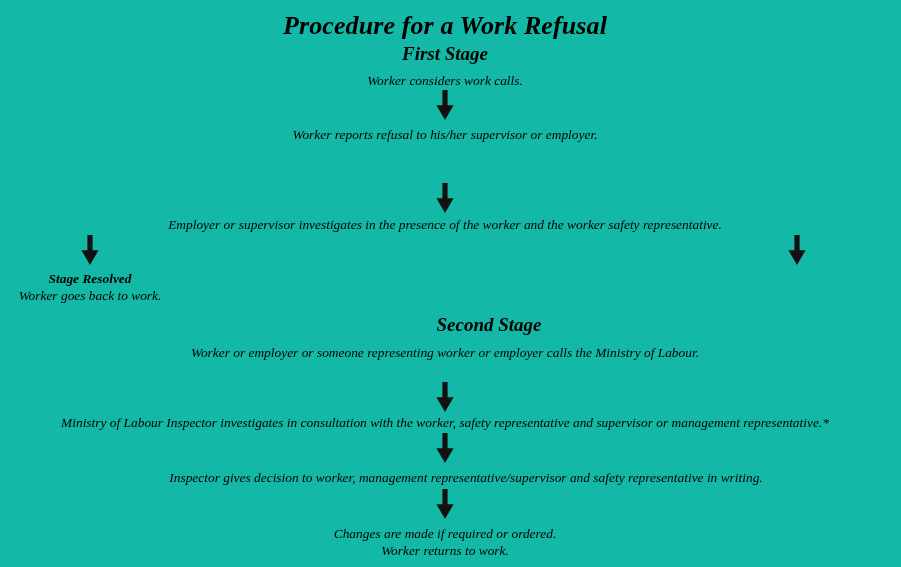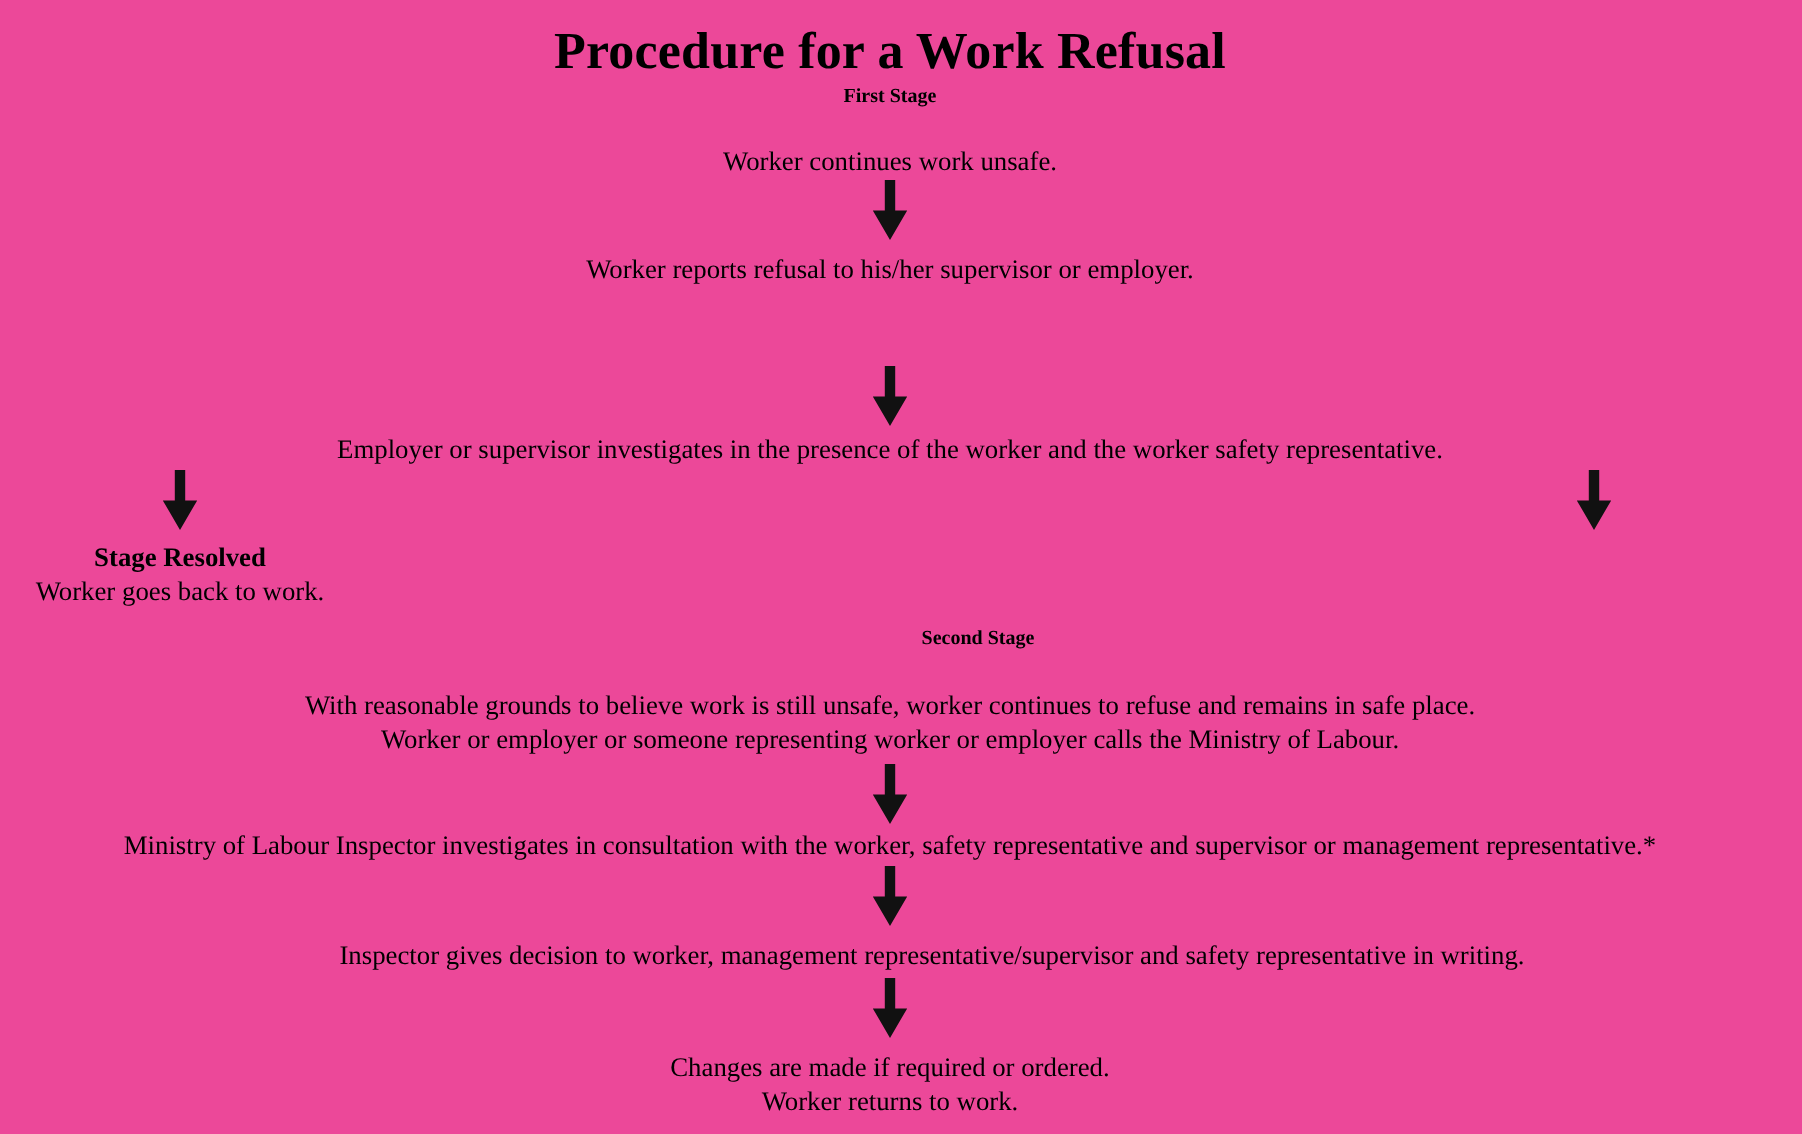--- a/index.html
+++ b/index.html
@@ -12,42 +12,43 @@
     height: 567px;
     overflow: hidden;
     font-family: "Liberation Serif", "DejaVu Serif", serif;
     color: #000000;
     -webkit-font-smoothing: antialiased;
   }
   .page {
     position: relative;
     width: 901px;
     height: 567px;
-    background: #ec4899;
+    background: #14b8a6;
+    font-style: italic;
   }
 
   
   .flow {
     position: absolute;
     left: 0;
     top: 0;
     width: 890px;          
     text-align: center;
   }
 
   .title {
     font-size: 26px;
     font-weight: bold;
     line-height: 1.0;
     letter-spacing: 0.1px;
     margin: 7px 0 0 0;
   }
 
   .stage-heading {
-    font-size: 10px;
+    font-size: 19px;
     font-weight: bold;
     line-height: 1.0;
     margin: 0;
   }
 
   .node {
     font-size: 13.4px;
     font-weight: normal;
     line-height: 17px;
     margin: 0;
@@ -95,21 +96,21 @@
 
   <div class="flow at" style="top:6px;">
     <div class="title">Procedure for a Work Refusal</div>
   </div>
 
   <div class="flow at" style="top:44px;">
     <div class="stage-heading">First Stage</div>
   </div>
 
   <div class="flow at" style="top:72px;">
-    <div class="node">Worker continues work unsafe.</div>
+    <div class="node">Worker considers work calls.</div>
   </div>
 
   <div class="flow at" style="top:90px;">
     <span class="arrow">
       <svg width="20" height="30" viewBox="0 0 20 30" xmlns="http://www.w3.org/2000/svg" aria-hidden="true">
         <path d="M7.4 0 H12.6 V15.2 H18.6 L10 30 L1.4 15.2 H7.4 Z" fill="#111111"></path>
       </svg>
     </span>
   </div>
 
@@ -149,21 +150,20 @@
     <div class="branch-title">Stage Resolved</div>
     <div class="branch-sub">Worker goes back to work.</div>
   </div>
 
 
   <div class="flow at" style="top:315px;padding-left:44px;">
     <div class="stage-heading">Second Stage</div>
   </div>
 
   <div class="flow at" style="top:344px;">
-    <div class="node">With reasonable grounds to believe work is still unsafe, worker continues to refuse and remains in safe place.</div>
     <div class="node">Worker or employer or someone representing worker or employer calls the Ministry of Labour.</div>
   </div>
 
   <div class="flow at" style="top:382px;">
     <span class="arrow">
       <svg width="20" height="30" viewBox="0 0 20 30" xmlns="http://www.w3.org/2000/svg" aria-hidden="true">
         <path d="M7.4 0 H12.6 V15.2 H18.6 L10 30 L1.4 15.2 H7.4 Z" fill="#111111"></path>
       </svg>
     </span>
   </div>

